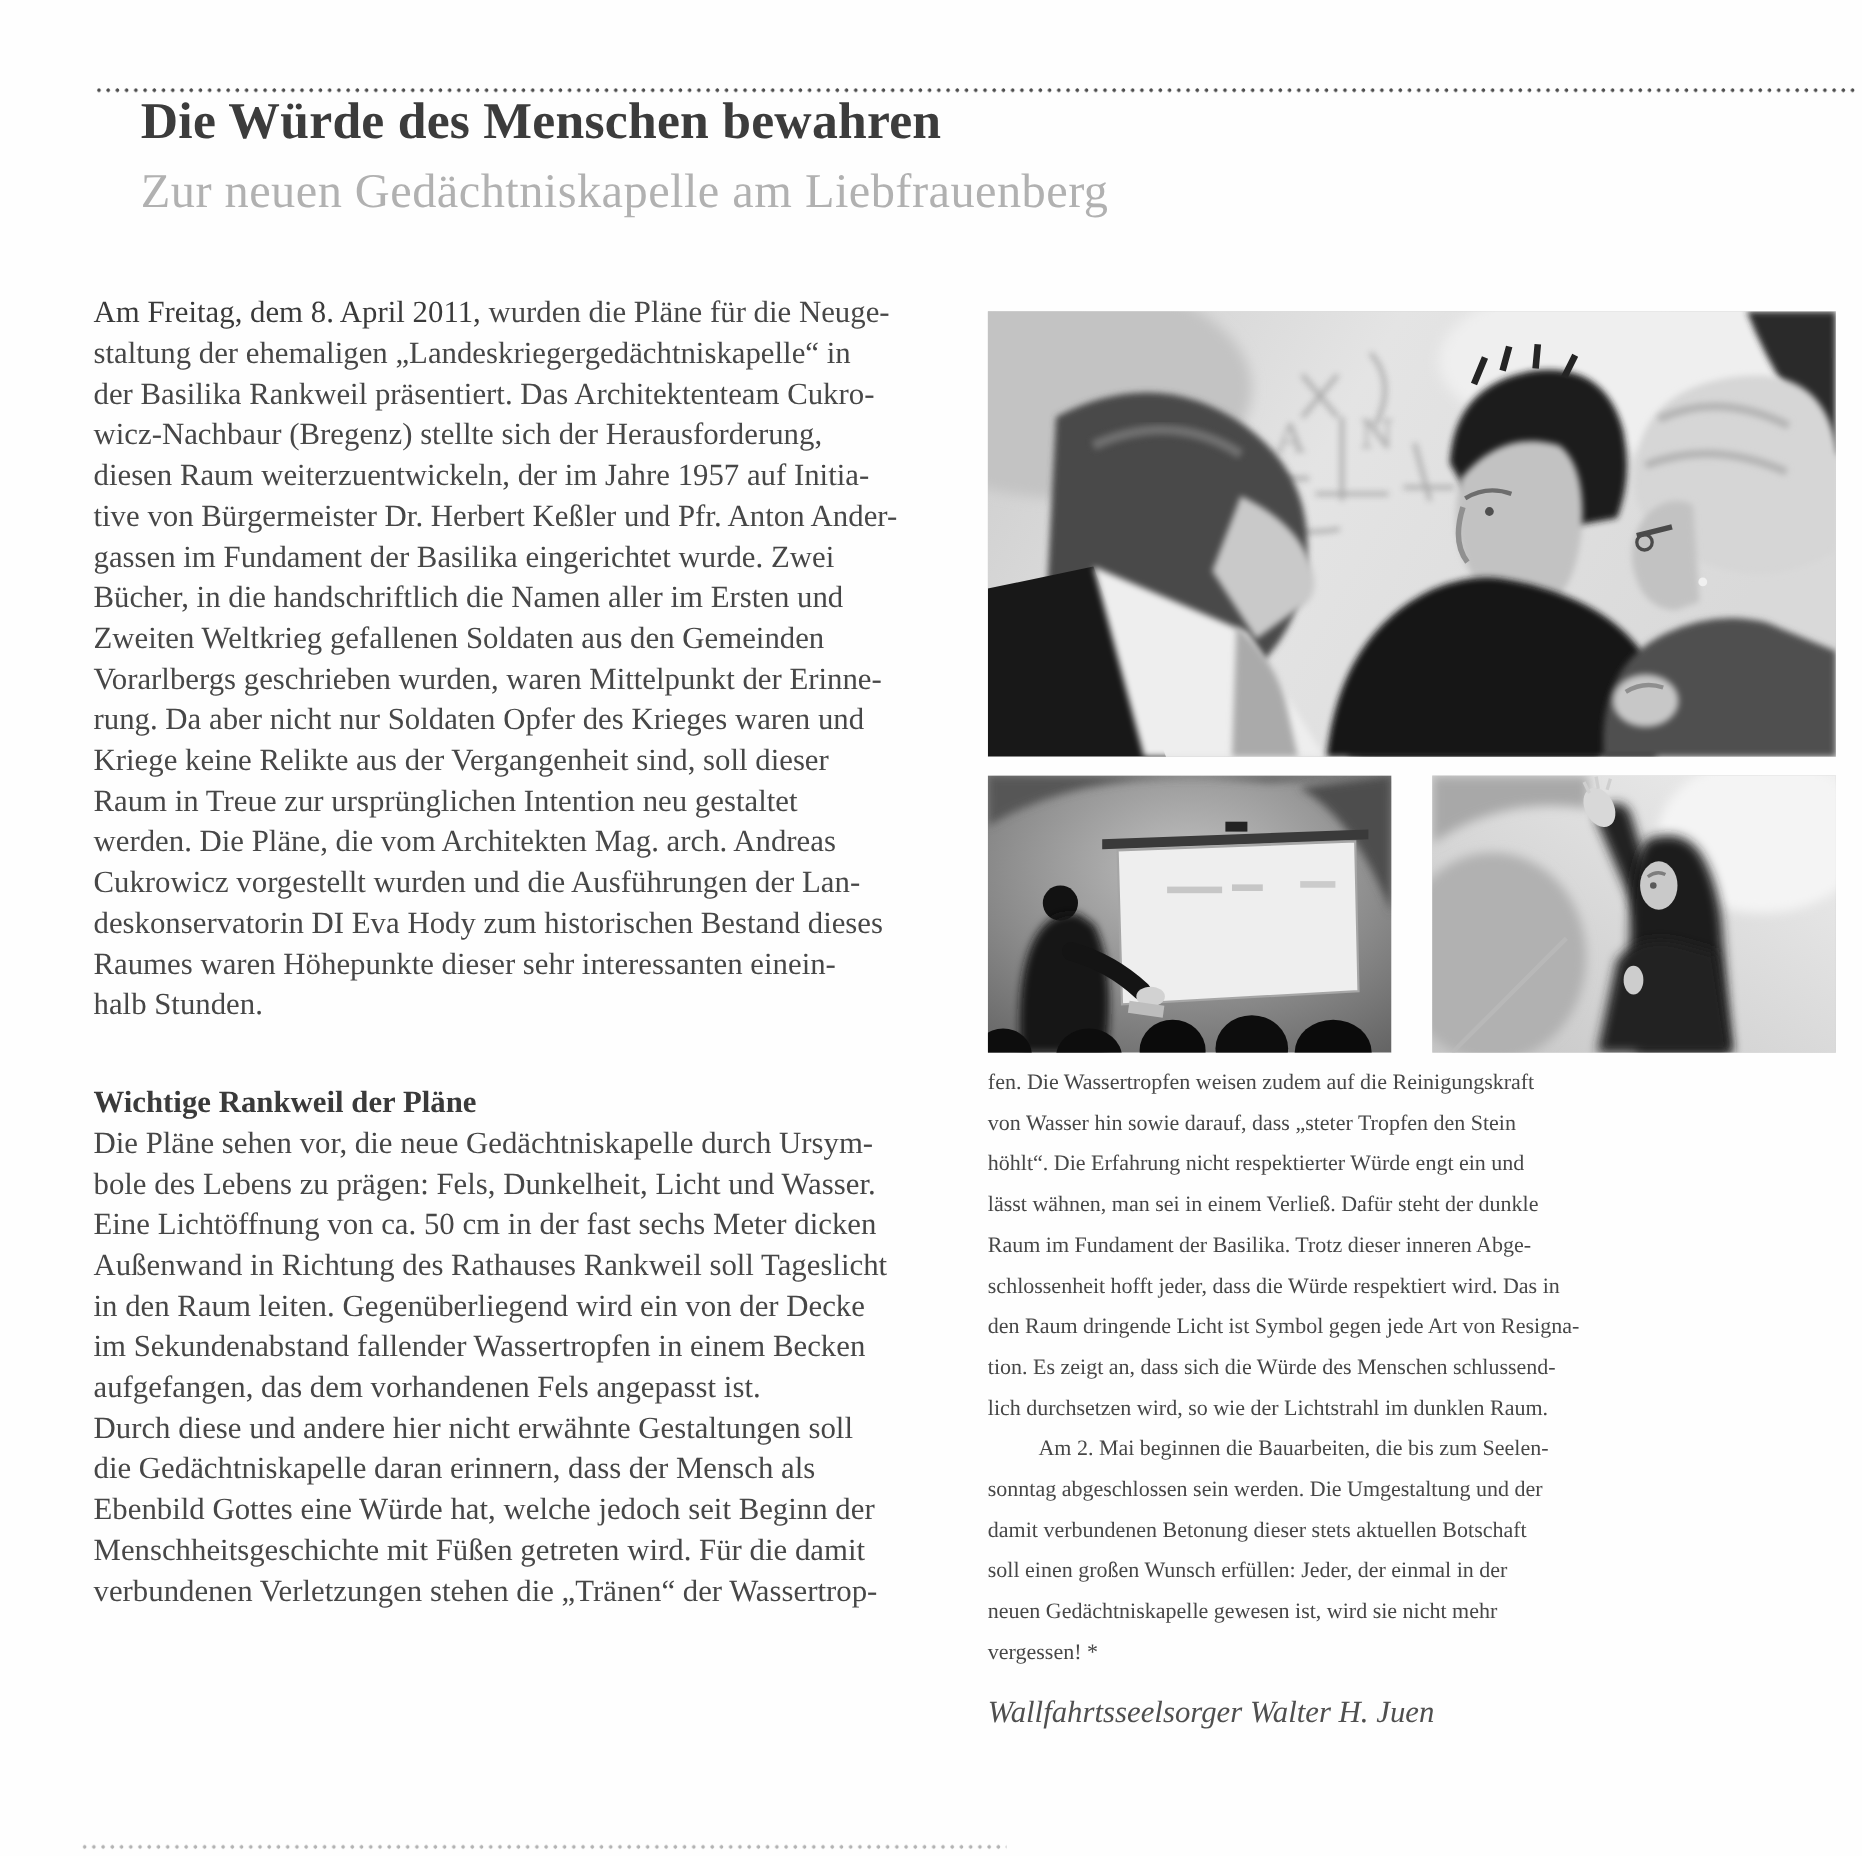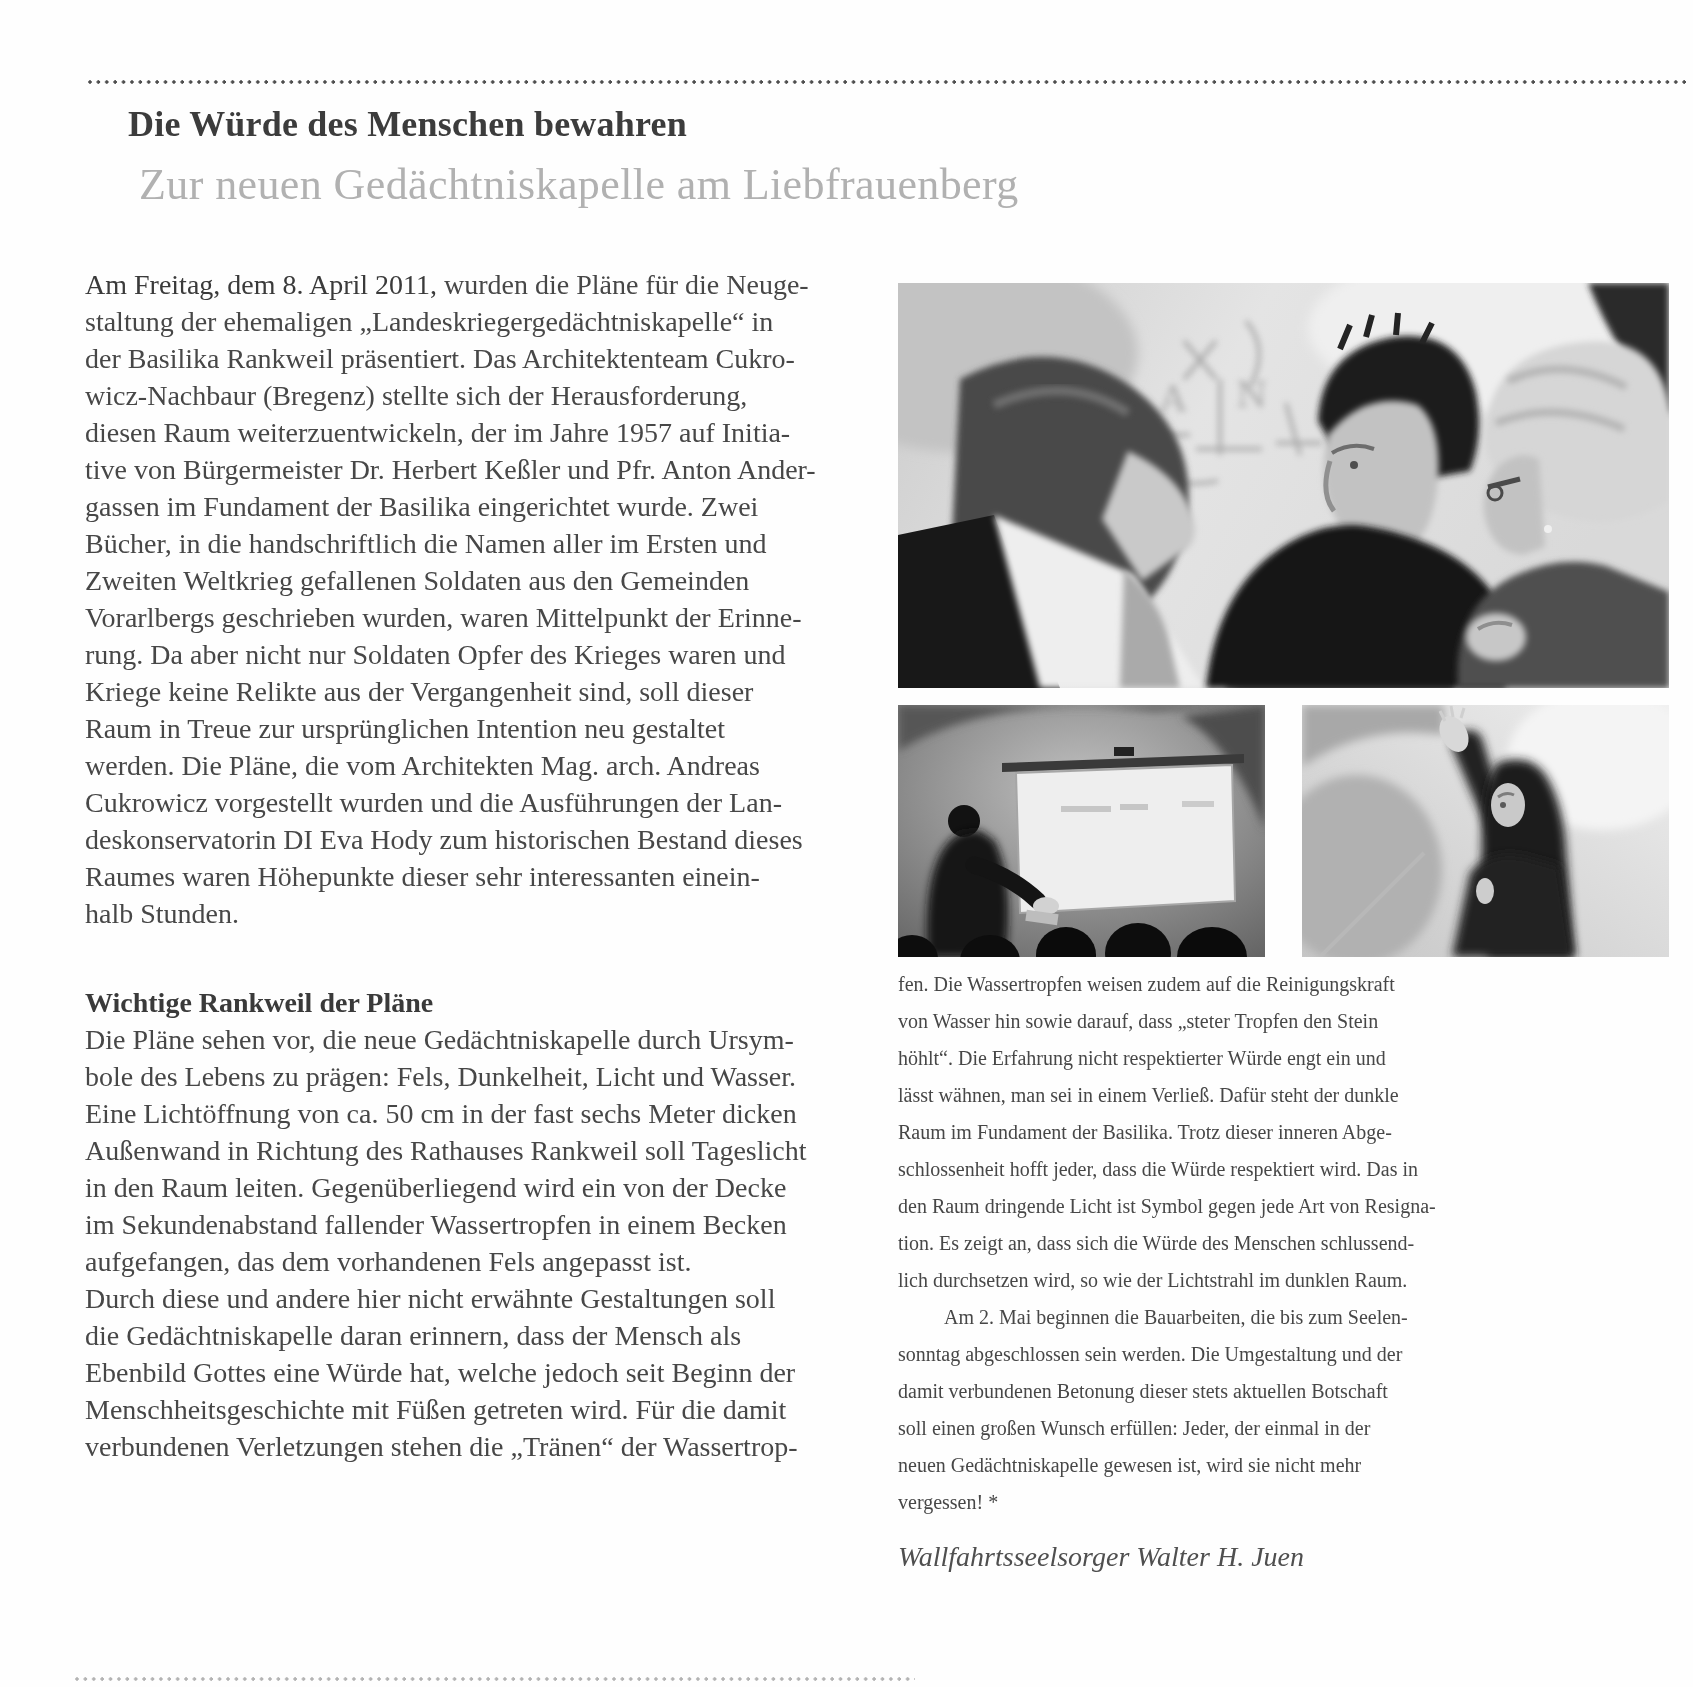--- a/index.html
+++ b/index.html
@@ -5,23 +5,23 @@
   html,body{margin:0;padding:0;background:#ffffff;}
   .page{position:relative;width:1693px;height:1687px;background:#fefefe;overflow:hidden;
         font-family:"Liberation Serif","DejaVu Serif",serif;}
   .rule{position:absolute;height:4px;background-repeat:repeat-x;}
   .rule-top{left:88px;top:80px;width:1600px;
     background-image:radial-gradient(circle at 2px 2px,#4e4e4e 1.5px,rgba(0,0,0,0) 1.9px);
     background-size:8.4px 4px;}
   .rule-bottom{left:75px;top:1677px;width:840px;opacity:.75;
     background-image:radial-gradient(circle at 2px 2px,#9a9a9a 1.5px,rgba(0,0,0,0) 1.9px);
     background-size:8.4px 4px;}
-  .title{position:absolute;left:128px;top:98px;margin:0;font-size:36px;line-height:52px;
+  .title{position:absolute;left:128px;top:84px;margin:0;font-size:47px;line-height:52px;
          font-weight:bold;color:#3c3c3c;letter-spacing:.2px;}
-  .subtitle{position:absolute;left:128px;top:148px;margin:11px;font-size:44px;line-height:52px;
+  .subtitle{position:absolute;left:128px;top:148px;margin:0;font-size:44px;line-height:52px;
             font-weight:normal;color:#b1b1b1;letter-spacing:.4px;}
   .col-left{position:absolute;left:85px;top:266px;width:814px;}
   .par{margin:0;font-size:28px;line-height:37px;color:#474747;}
   .first-line{display:block;}
   .lead{font-weight:normal;color:#3a3a3a;}
   .lines{display:block;white-space:pre-line;}
   .subhead{margin:52px 0 0 0;font-size:28px;line-height:37px;font-weight:bold;color:#3a3a3a;}
   .col-right{position:absolute;left:898px;top:966px;width:794px;}
   .rtext{margin:0;font-size:20px;line-height:37px;color:#474747;white-space:pre-line;}
   .indent{text-indent:46px;}

